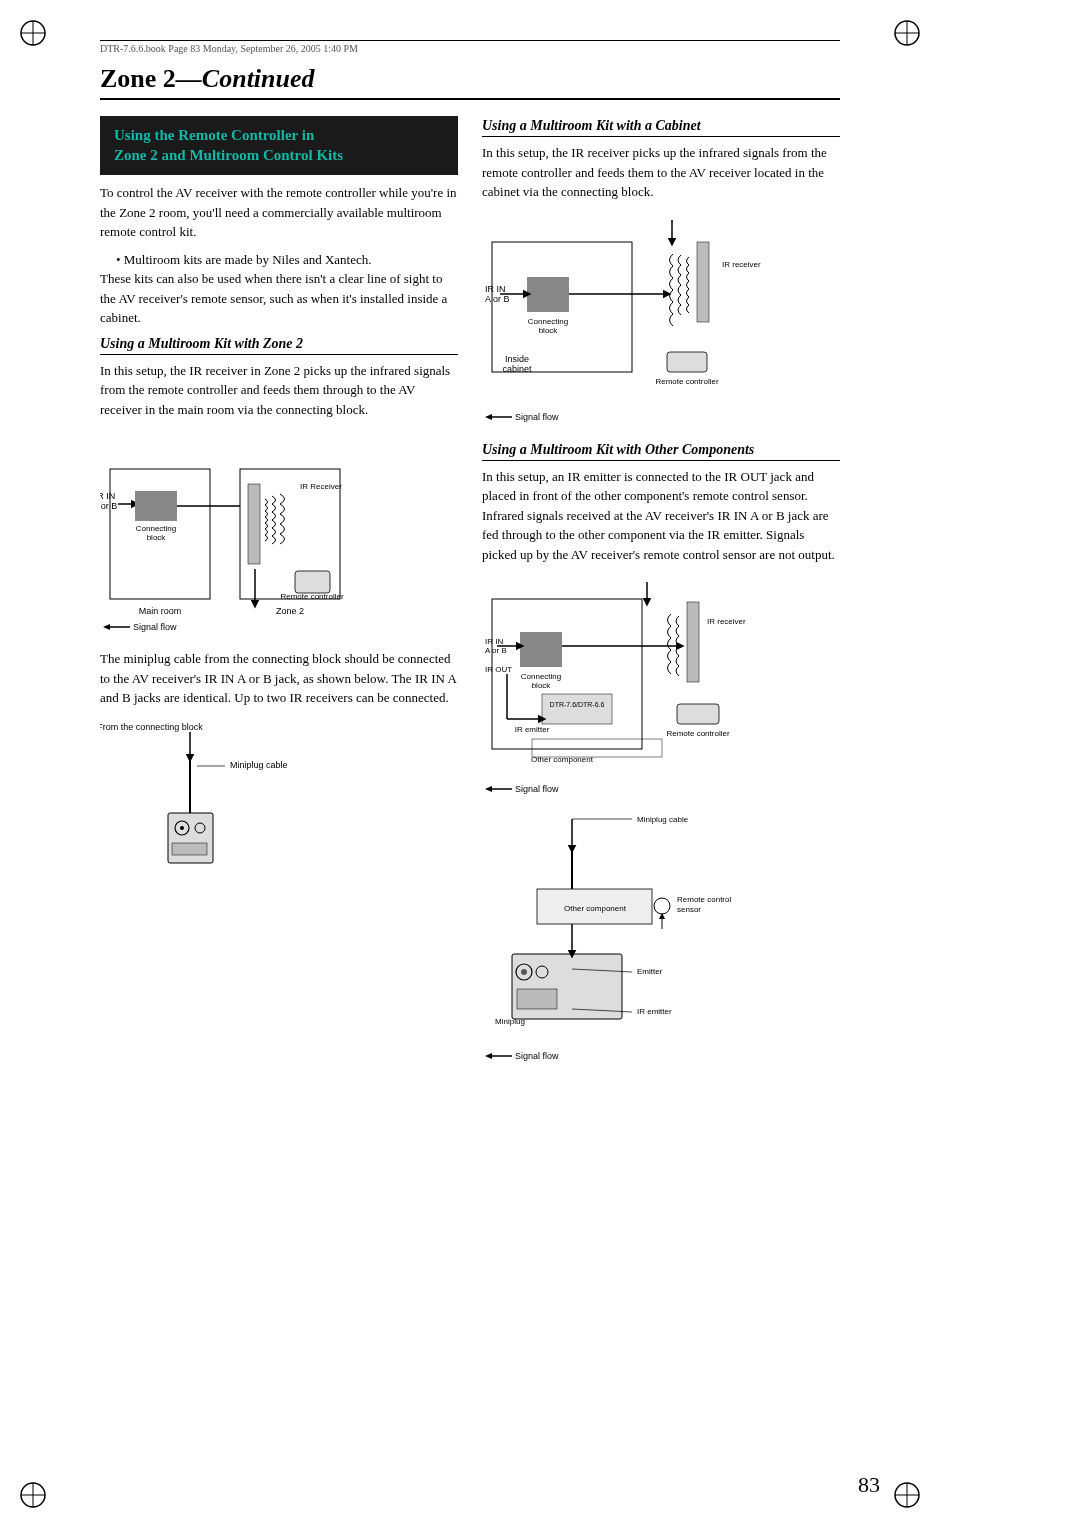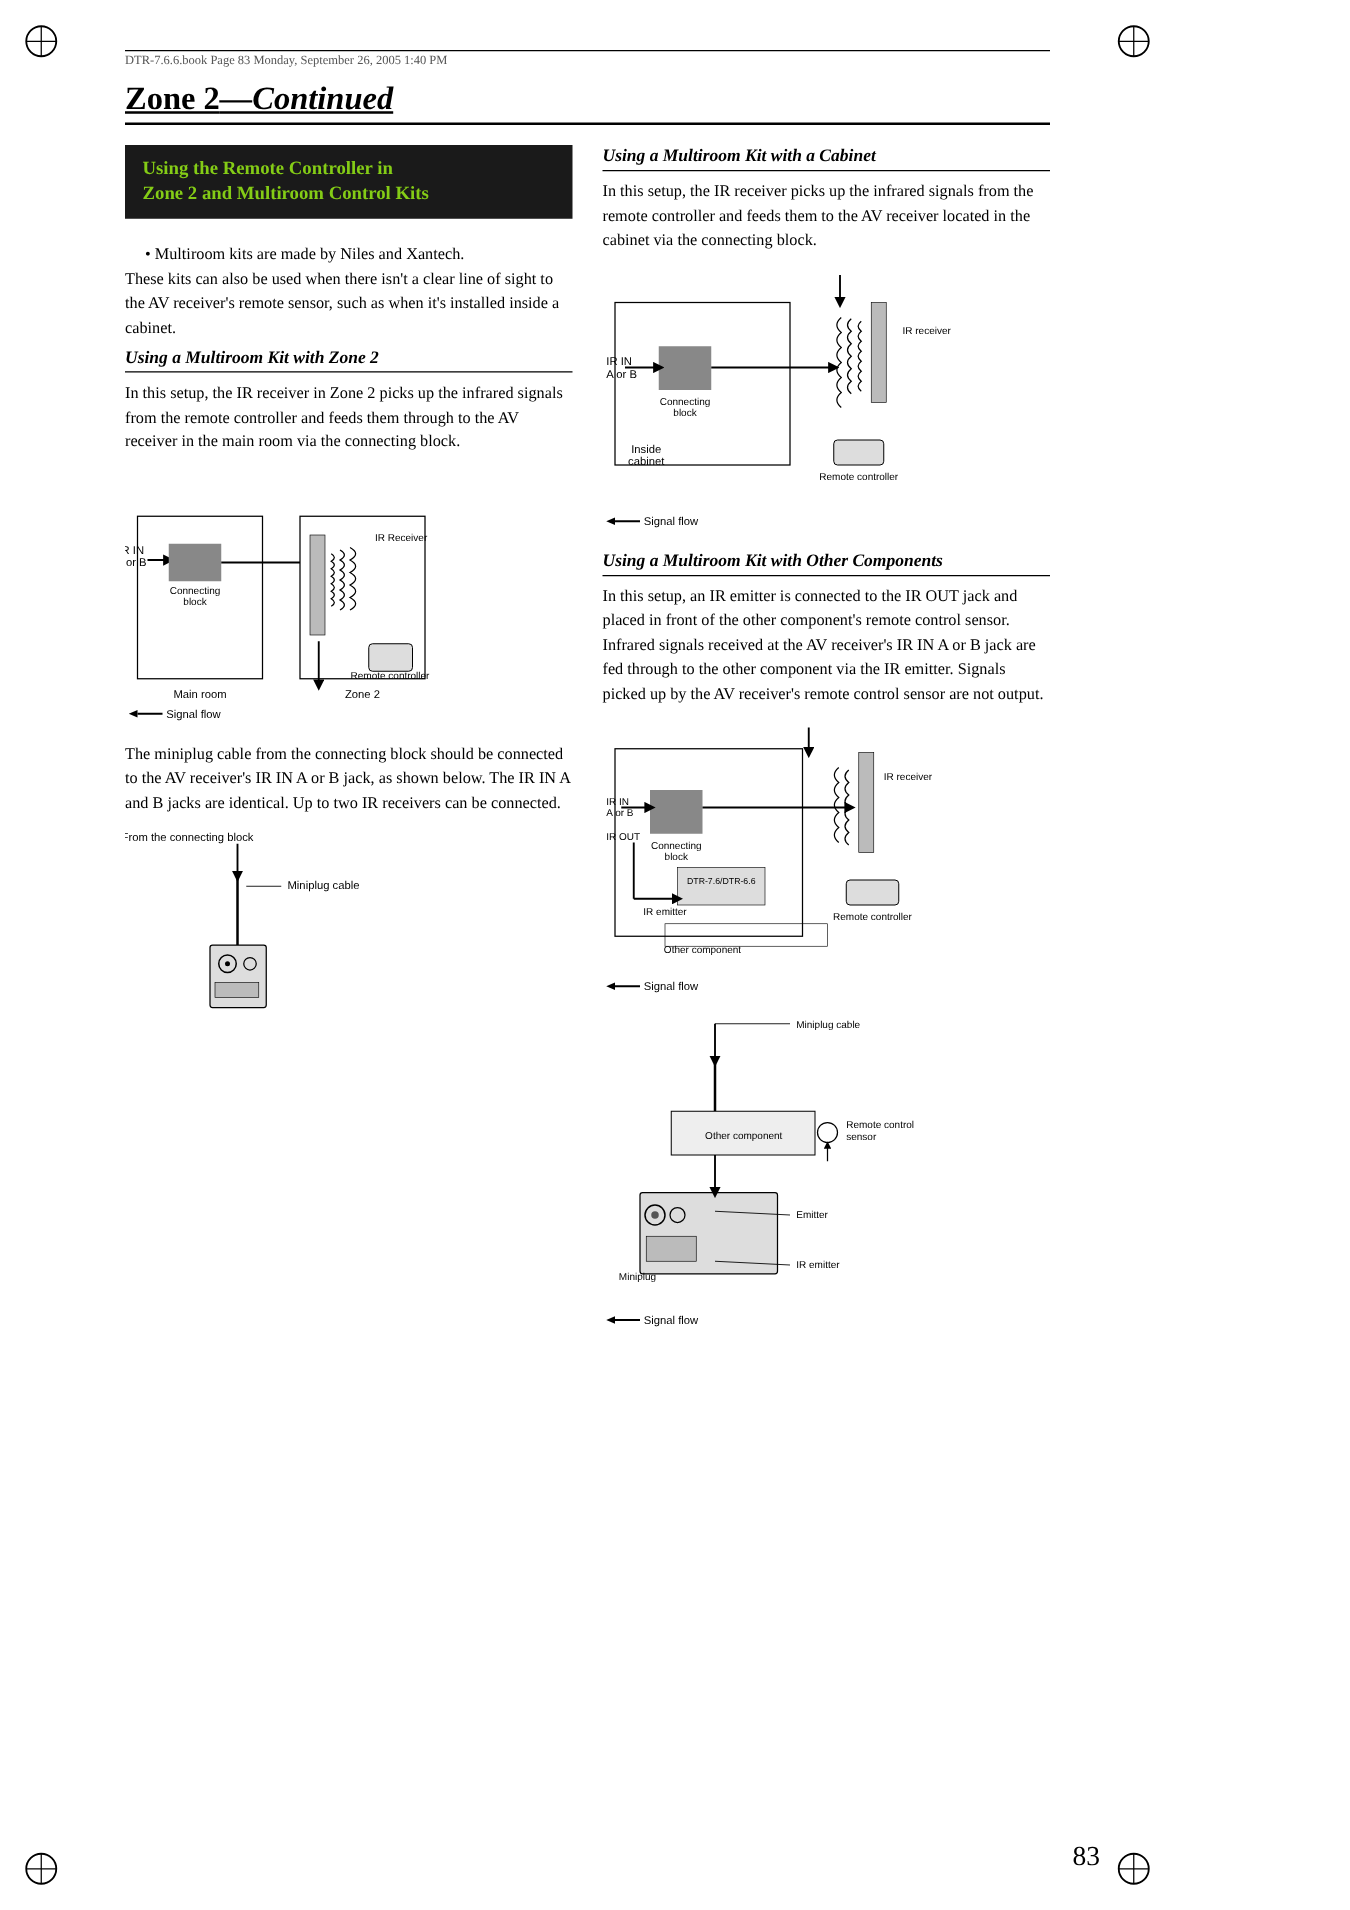--- a/index.html
+++ b/index.html
@@ -44,39 +44,38 @@
     }
 
     
     .page-title {
       font-size: 26px;
       font-weight: bold;
       font-style: italic;
       border-bottom: 2px solid #000;
       margin: 8px 40px 16px 40px;
       padding-bottom: 4px;
-      text-decoration: underline;
     }
     .page-title span.bold-zone { font-weight: 900; font-style: normal; }
 
     
     .two-col {
       display: flex;
       gap: 24px;
       margin: 0 40px;
     }
     .col-left { flex: 1; }
     .col-right { flex: 1; }
 
     
     .section-box {
       background: #1a1a1a;
-      color: #84cc16;
+      color: #14b8a6;
       padding: 10px 14px;
-      margin-bottom: 18px;
+      margin-bottom: 8px;
     }
     .section-box-title {
       font-size: 15px;
       font-weight: bold;
       line-height: 1.3;
     }
 
     
     .body-text {
       font-size: 13px;
@@ -167,20 +166,21 @@
 
     <div class="col-left">
 
       <div class="section-box">
         <div class="section-box-title">
           <span>Using the Remote Controller in</span><br>
           <span>Zone 2 and Multiroom Control Kits</span>
         </div>
       </div>
 
+      <p class="body-text">To control the AV receiver with the remote controller while you're in the Zone 2 room, you'll need a commercially available multiroom remote control kit.</p>
       <p class="bullet-item">Multiroom kits are made by Niles and Xantech.</p>
       <p class="body-text">These kits can also be used when there isn't a clear line of sight to the AV receiver's remote sensor, such as when it's installed inside a cabinet.</p>
 
       <div class="subsec-heading">Using a Multiroom Kit with Zone 2</div>
       <p class="body-text">In this setup, the IR receiver in Zone 2 picks up the infrared signals from the remote controller and feeds them through to the AV receiver in the main room via the connecting block.</p>
 
       <div class="diagram-container">
         <svg width="290" height="210" viewBox="0 0 290 210">
 
           <rect x="10" y="40" width="100" height="130" fill="none" stroke="#000" stroke-width="1"></rect>

